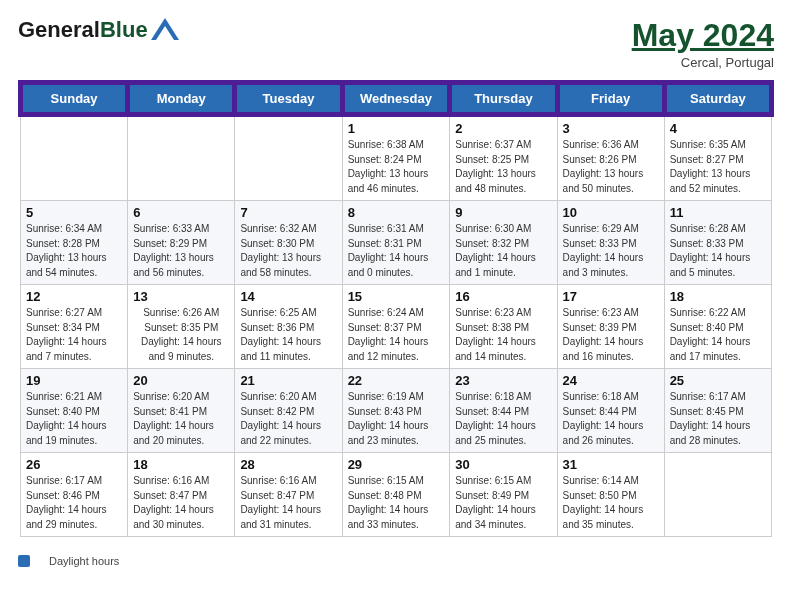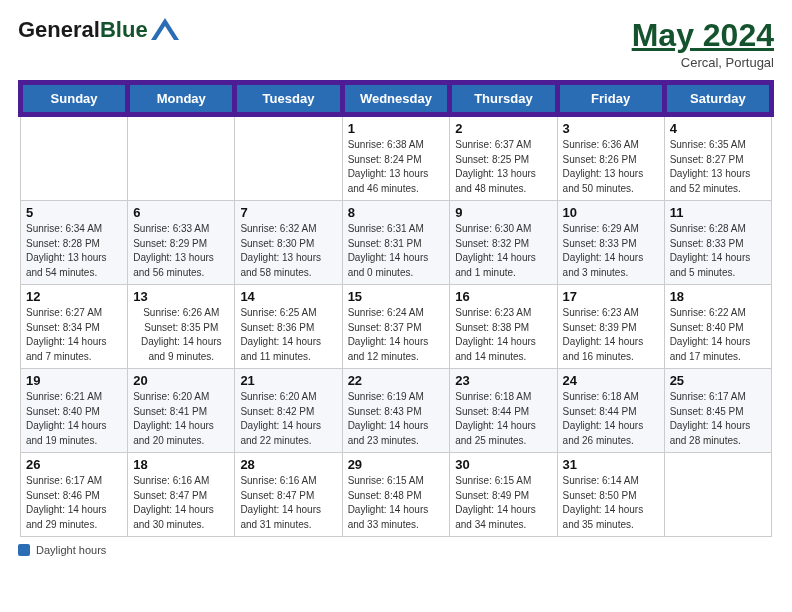--- a/index.html
+++ b/index.html
@@ -81,26 +81,26 @@
     }
     .day-info {
       font-size: 10px;
       color: #333;
       line-height: 1.45;
     }
     .empty-cell {
       background: #f9f9f9;
     }
     .footer {
-      margin-top: 7px;
+      margin-top: 18px;
       font-size: 11px;
       color: #444;
       display: flex;
       align-items: center;
-      gap: 6px;
+      gap: 19px;
     }
     .footer-dot {
       width: 12px;
       height: 12px;
       background: #2a6db5;
       border-radius: 2px;
       display: inline-block;
     }
   </style>
 </head>

